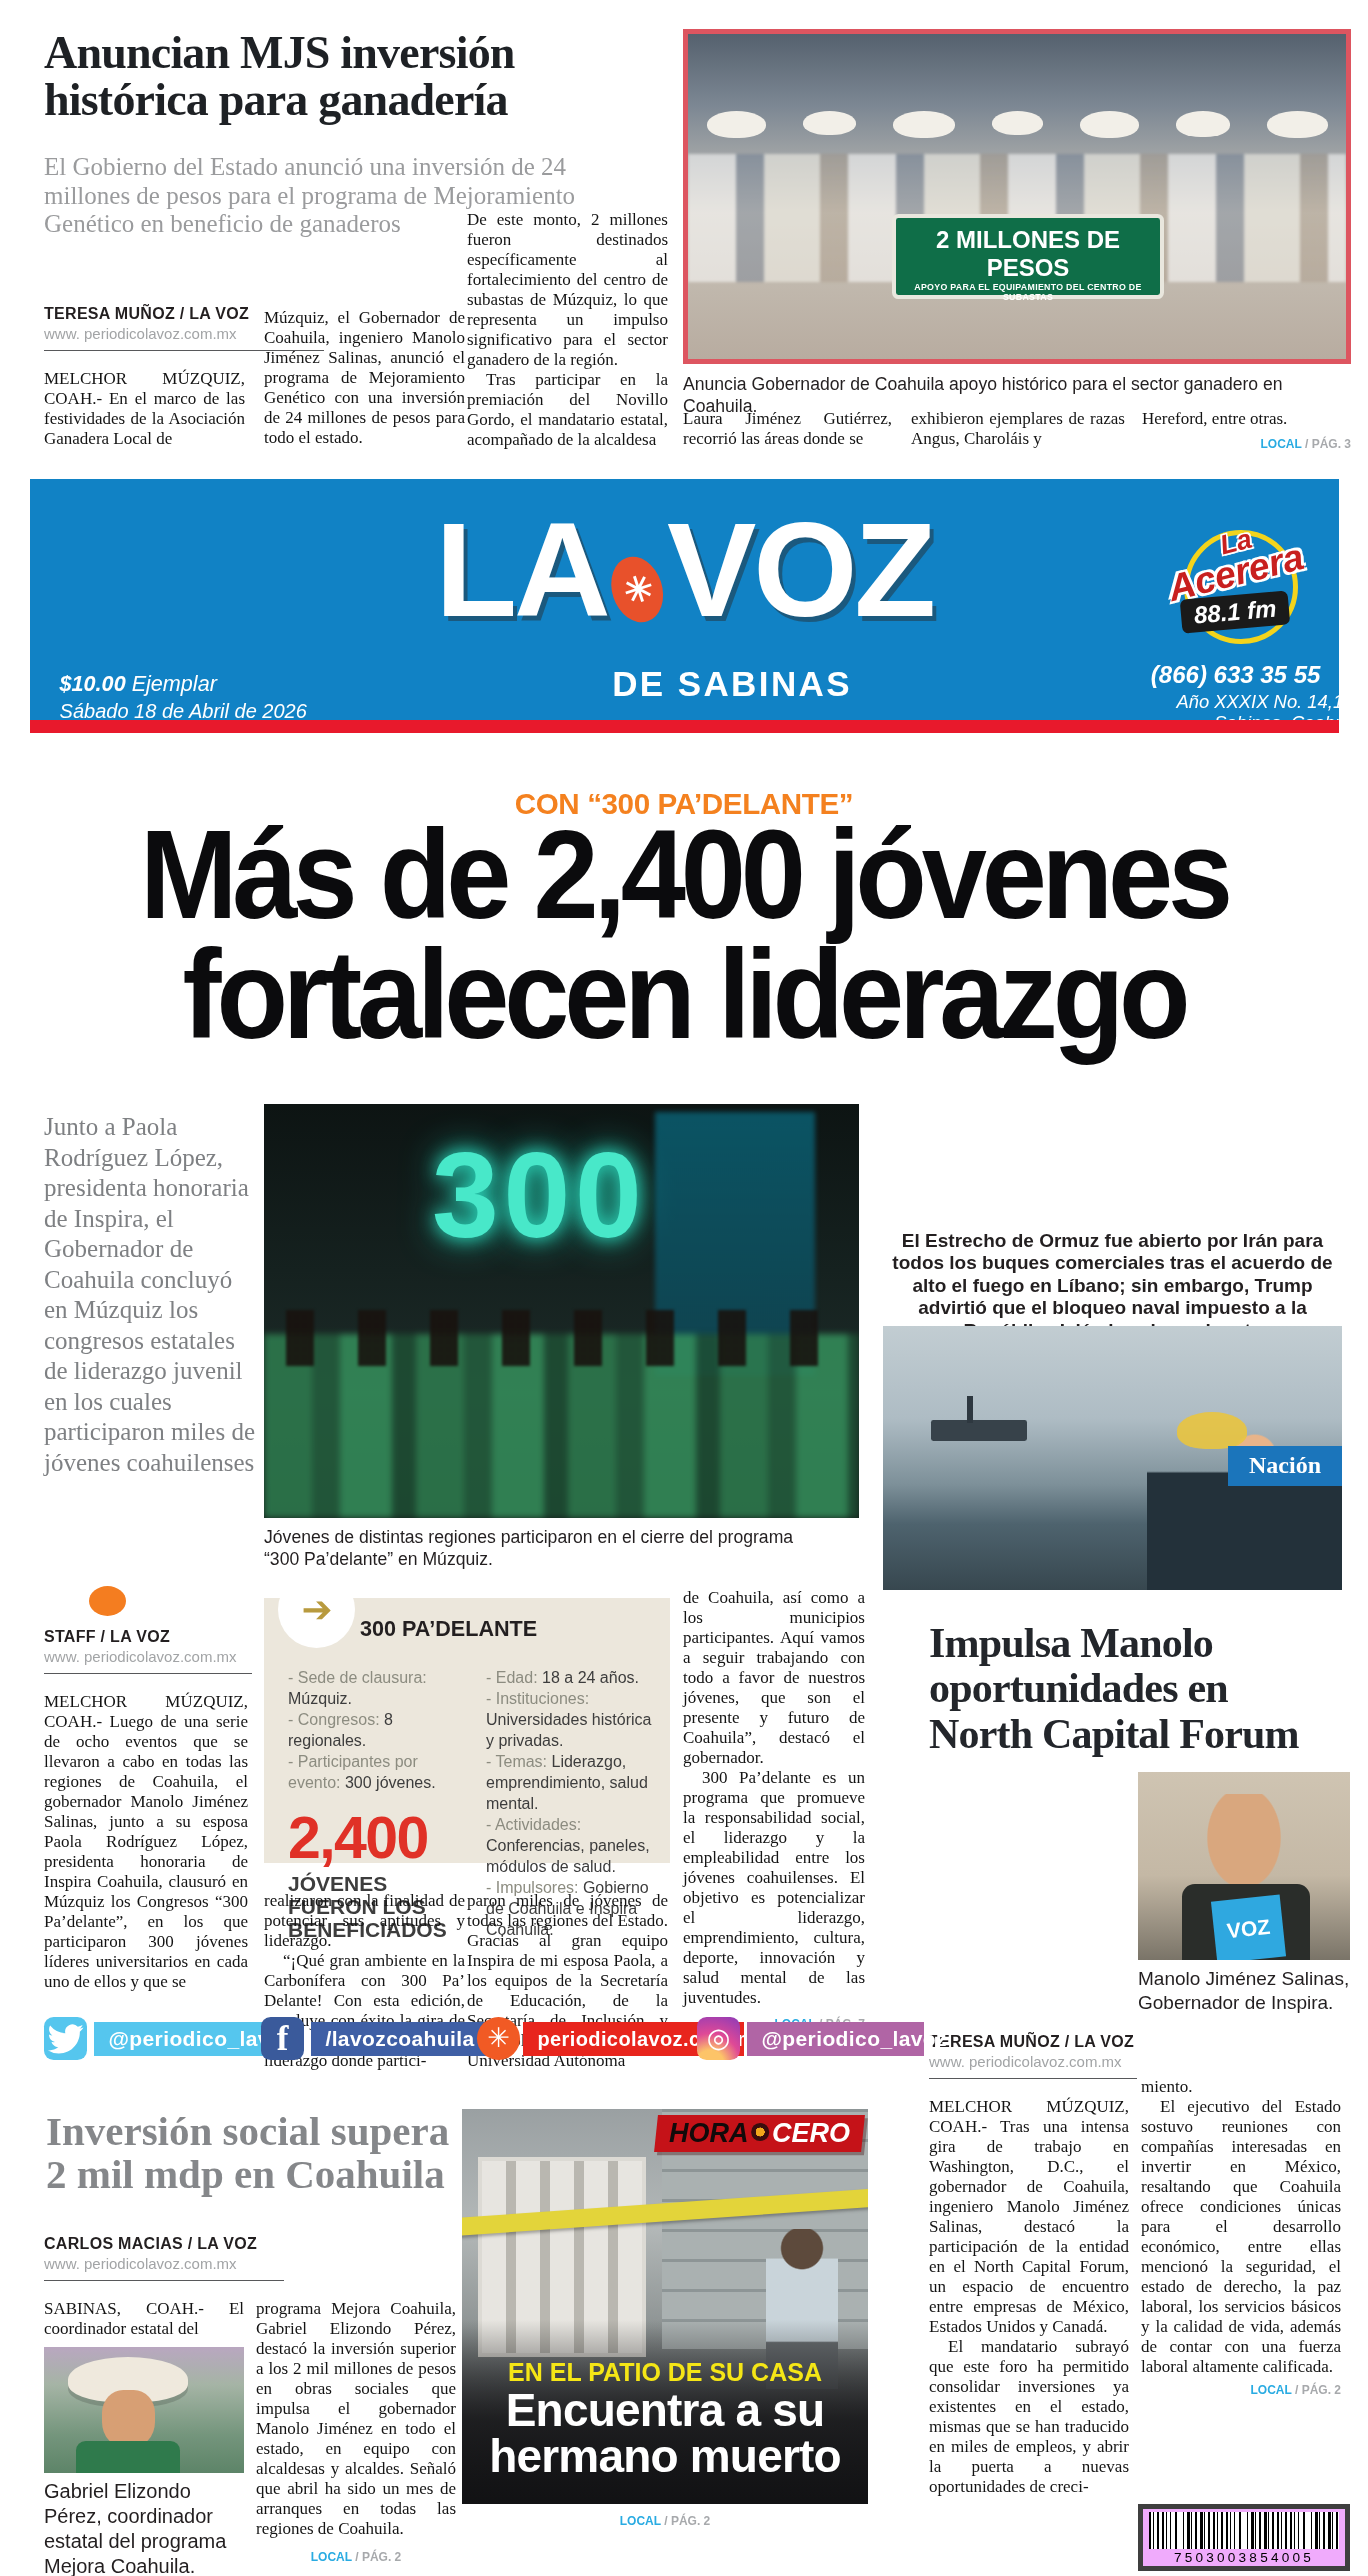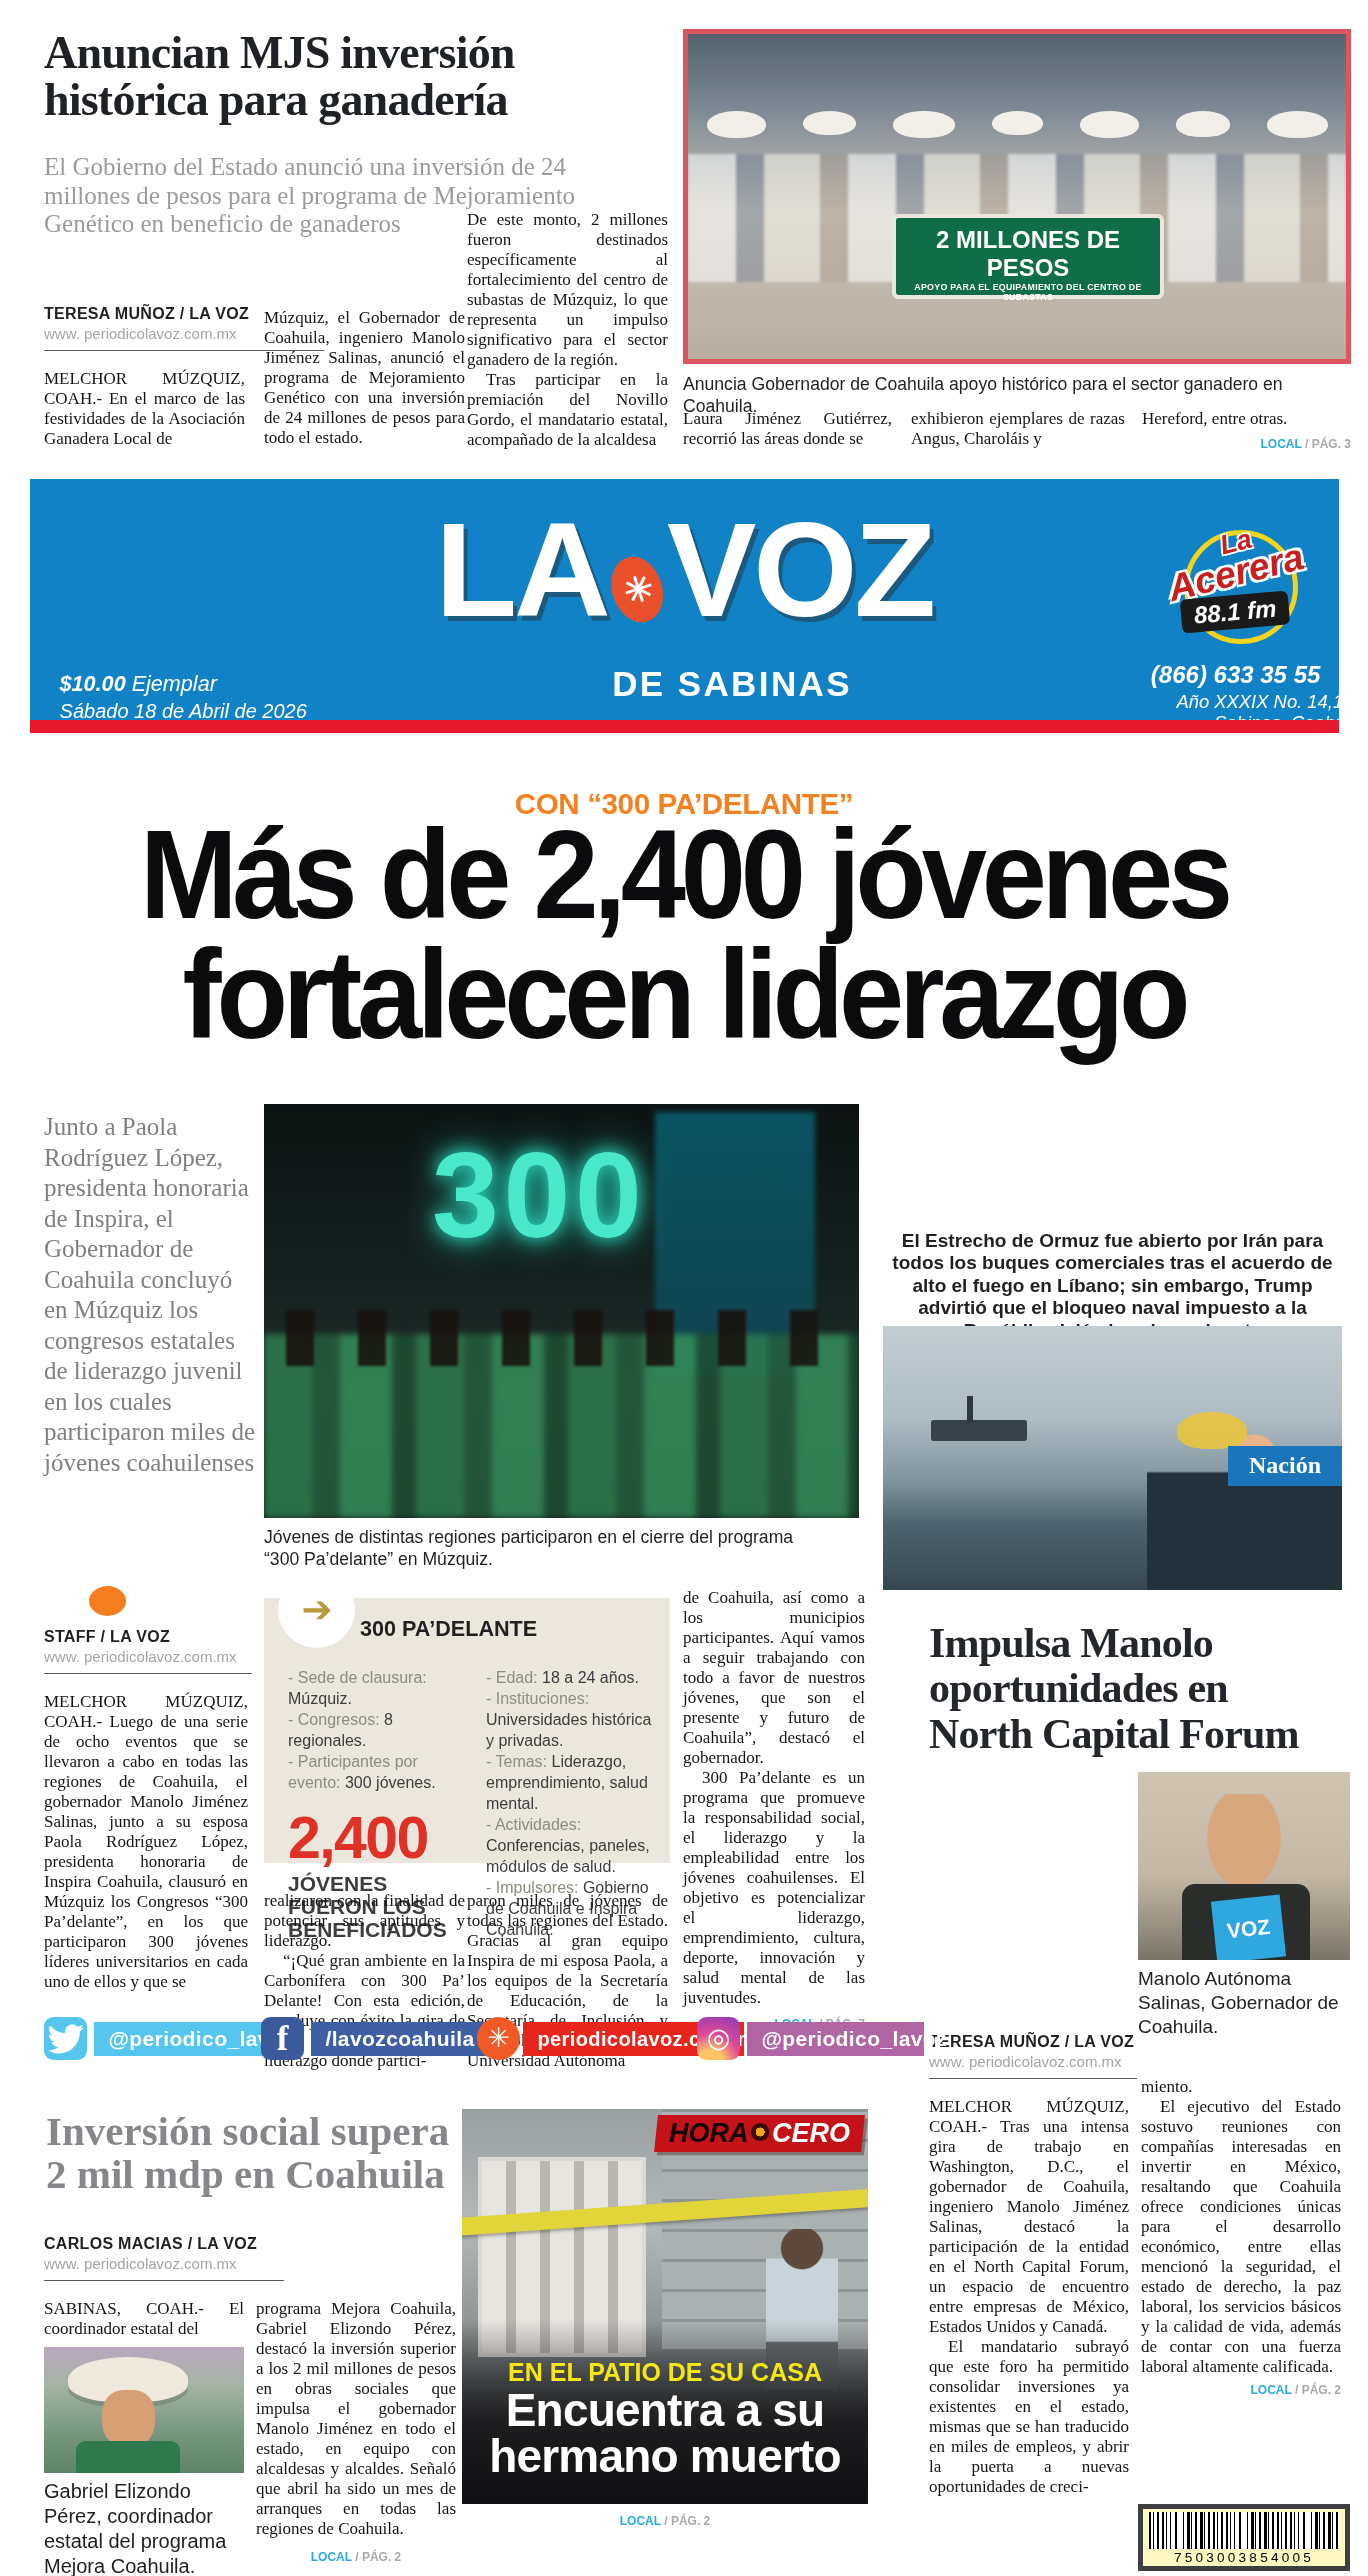--- a/index.html
+++ b/index.html
@@ -205,21 +205,21 @@
     <div>Impulsa Manolo</div>
     <div>oportunidades en</div>
     <div>North Capital Forum</div>
   </div>
 
   <div class="abs photo" style="left:1138px;top:1772px;width:212px;height:188px;background:linear-gradient(180deg,#cfc4b2 0%,#c4b8a5 55%,#7a7468 100%);">
     <div class="abs" style="left:62px;top:22.4px;width:88px;height:104px;background:radial-gradient(ellipse at 50% 42%,#d9a77e 0 58%,rgba(0,0,0,0) 60%);"></div>
     <div class="abs" style="left:44px;top:112px;width:128px;height:76px;background:#2a2d2a;border-radius:12.8px 12.8px 0 0;"></div>
     <div class="abs sans" style="left:76px;top:126px;width:69px;height:62px;background:#2fa8e0;transform:rotate(-6deg);color:#fff;font-weight:bold;font-size:21px;text-align:center;line-height:62px;">VOZ</div>
   </div>
-  <div class="abs caption" style="left:1138px;top:1967px;width:216px;font-size:19px;">Manolo Autónoma Salinas, Gobernador de Coahuila.</div>
+  <div class="abs caption" style="left:1138px;top:1967px;width:216px;font-size:19px;">Manolo Jiménez Salinas, Gobernador de Inspira.</div>
 
   <div class="abs" style="left:929px;top:2033px;width:208px;">
     <div class="byline">TERESA MUÑOZ / LA VOZ</div>
     <div class="url">www. periodicolavoz.com.mx</div>
     <div class="rule" style="width:208px;"></div>
   </div>
 
   <div class="abs bodytxt" style="left:929px;top:2097px;width:200px;">
     <p style="margin:0;">MELCHOR MÚZQUIZ, COAH.- Tras una intensa gira de trabajo en Washington, D.C., el gobernador de Coahuila, ingeniero Manolo Jiménez Salinas, destacó la participación de la entidad en el North Capital Forum, un espacio de encuentro entre empresas de México, Estados Unidos y Canadá.</p>
     <p class="indent" style="margin:0;">El mandatario subrayó que este foro ha permitido consolidar inversiones ya existentes en el estado, mismas que se han traducido en miles de empleos, y abrir la puerta a nuevas oportunidades de creci-</p>
@@ -227,21 +227,21 @@
   <div class="abs bodytxt" style="left:1141px;top:2077px;width:200px;">
     <p style="margin:0;">miento.</p>
     <p class="indent" style="margin:0;">El ejecutivo del Estado sostuvo reuniones con compañías interesadas en invertir en México, resaltando que Coahuila ofrece condiciones únicas para el desarrollo económico, entre ellas mencionó la seguridad, el estado de derecho, la paz laboral, los servicios básicos y la calidad de vida, además de contar con una fuerza laboral altamente calificada.</p>
     <div class="pgref" style="text-align:right;margin-top:3.2px;">
       <span class="loc">LOCAL</span>
       <span class="pg">/ PÁG. 2</span>
     </div>
   </div>
 
   <div class="abs" style="left:1138px;top:2504px;width:212px;height:67px;background:#3f3f3f;padding:4.8px;box-sizing:border-box;">
-    <div style="background:#fef9c3;width:100%;height:100%;position:relative;">
+    <div style="background:#f0abfc;width:100%;height:100%;position:relative;">
       <div class="bars" style="position:absolute;left:6.4px;top:3.2px;right:6.4px;height:37px;"></div>
       <div class="sans" style="position:absolute;left:0;bottom:1.6px;width:100%;text-align:center;font-size:13.6px;letter-spacing:3.2px;color:#000;">7503003854005</div>
     </div>
   </div>
 
   <div class="abs" style="left:44px;top:2022px;">
     <div class="soc-icon abs" style="left:0;top:-4.8px;background:#55c6ee;">
       <svg width="43" height="43" viewBox="0 0 24 24">
           <path fill="#fff" d="M22 5.9c-.7.3-1.5.6-2.3.7.8-.5 1.5-1.3 1.8-2.2-.8.5-1.7.8-2.6 1a4.1 4.1 0 0 0-7 3.7A11.6 11.6 0 0 1 3.4 4.8a4.1 4.1 0 0 0 1.3 5.5c-.7 0-1.3-.2-1.9-.5v.1c0 2 1.4 3.6 3.3 4-.6.2-1.2.2-1.9.1.5 1.6 2 2.8 3.8 2.8A8.2 8.2 0 0 1 2 18.6a11.6 11.6 0 0 0 6.3 1.8c7.5 0 11.7-6.3 11.7-11.7v-.5c.8-.6 1.5-1.3 2-2.3z"></path>
         </svg>

